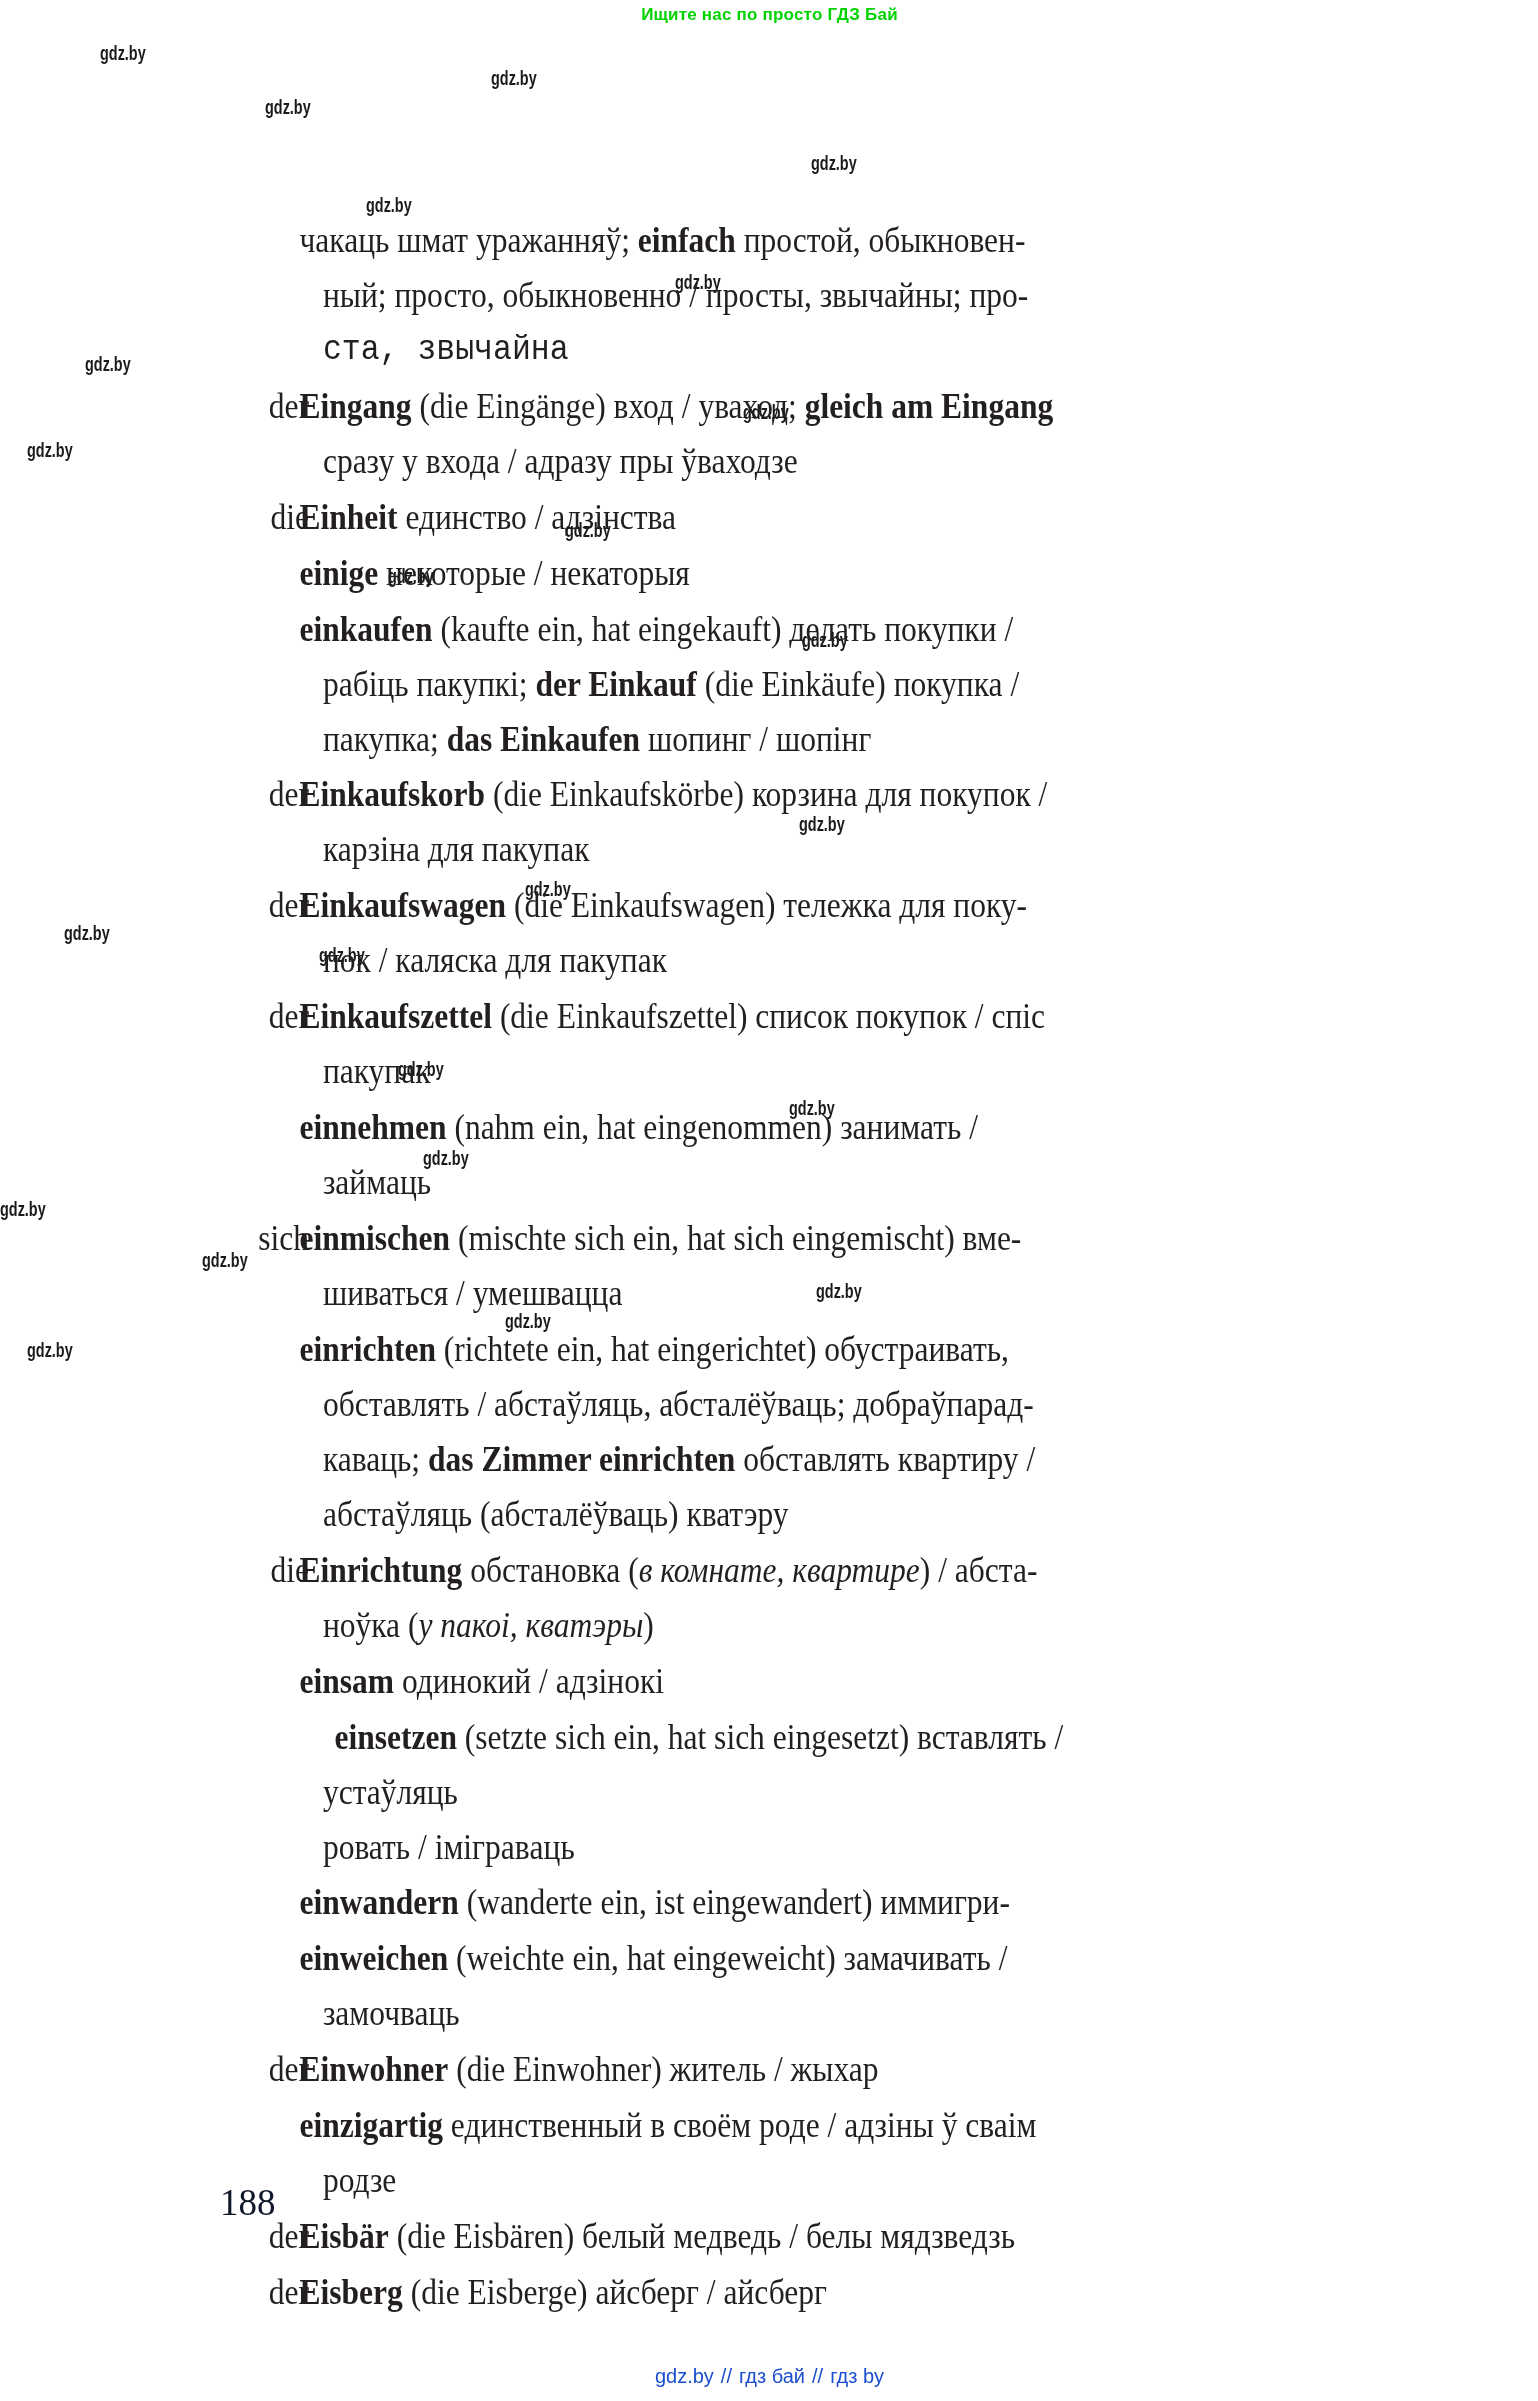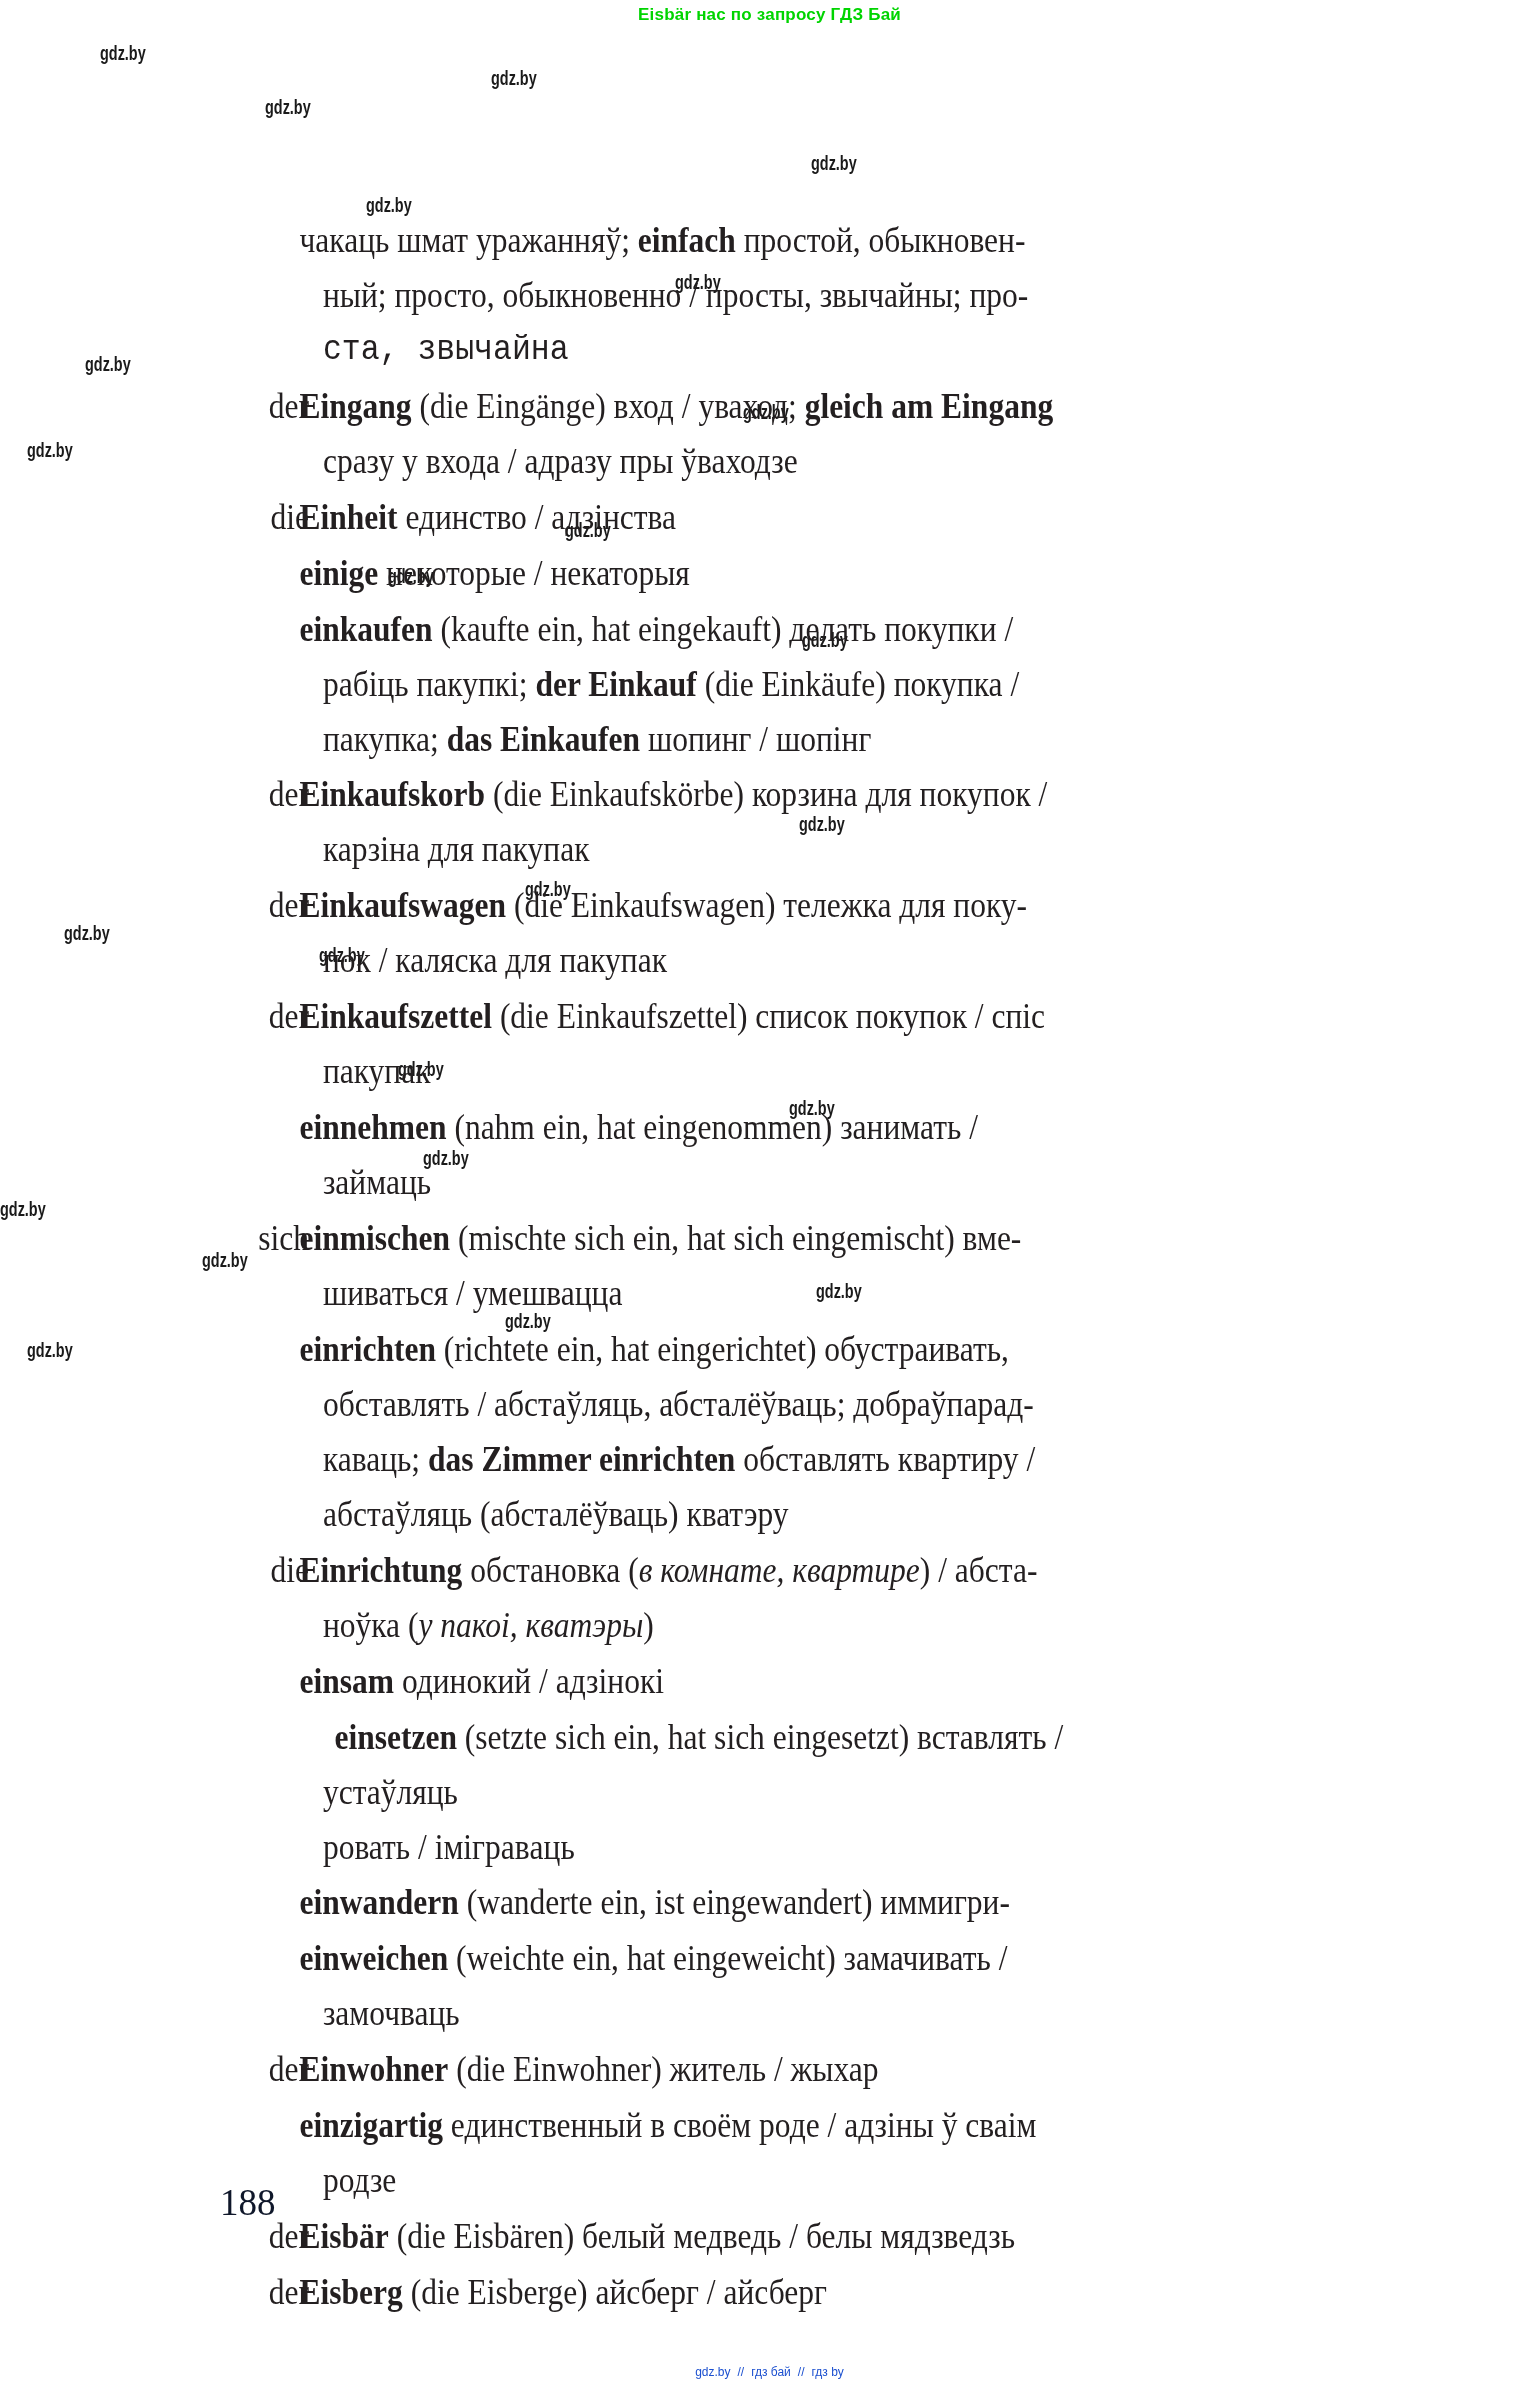--- a/index.html
+++ b/index.html
@@ -90,32 +90,32 @@
   }
 
   
   .footer {
     position: absolute;
     left: 0;
     top: 2365px;
     width: 100%;
     text-align: center;
     font-family: "Liberation Sans", sans-serif;
-    font-size: 12px;
+    font-size: 20px;
     color: #1b4fcf;
   }
   .footer span { margin: 0 3.5px; }
   .footer .sep { color: #1b4fcf; }
 </style>
 </head>
 <body>
 
 <div class="page">
 
-  <div class="promo">Eisbär нас по запросу ГДЗ Бай</div>
+  <div class="promo">Ищите нас по просто ГДЗ Бай</div>
 
   <div id="watermark-layer">
       <div class="wm" style="left: 100px; top: 42px; font-size: 19.5px;">gdz.by</div>
       <div class="wm" style="left: 491px; top: 67px; font-size: 19.5px;">gdz.by</div>
       <div class="wm" style="left: 265px; top: 96px; font-size: 19.5px;">gdz.by</div>
       <div class="wm" style="left: 811px; top: 152px; font-size: 19.5px;">gdz.by</div>
       <div class="wm" style="left: 366px; top: 194px; font-size: 19.5px;">gdz.by</div>
       <div class="wm" style="left: 675px; top: 271px; font-size: 19.5px;">gdz.by</div>
       <div class="wm" style="left: 85px; top: 353px; font-size: 19.5px;">gdz.by</div>
       <div class="wm" style="left: 743px; top: 401px; font-size: 19.5px;">gdz.by</div>

